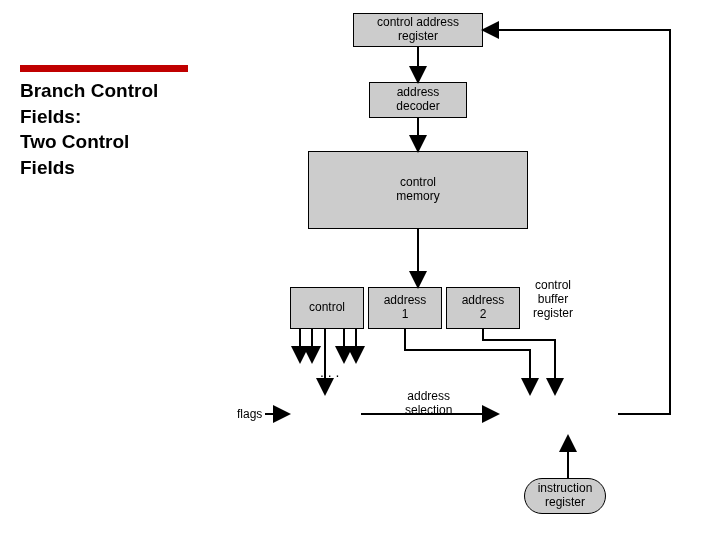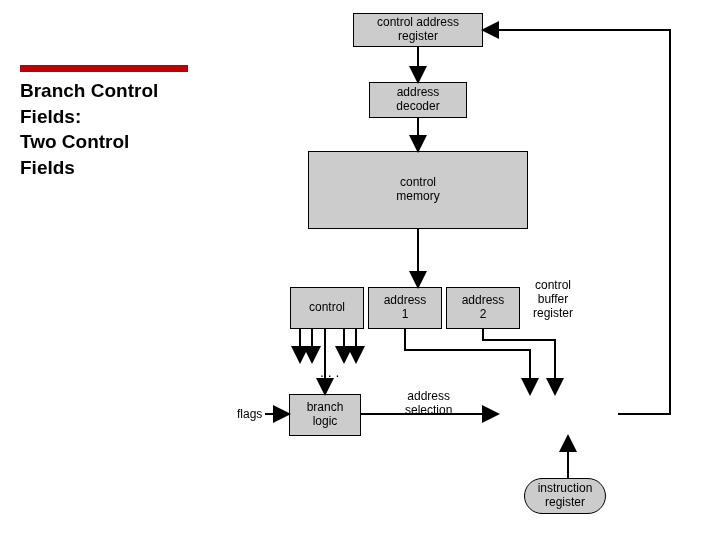--- a/index.html
+++ b/index.html
@@ -100,23 +100,20 @@
   <div class="box" style="left:446px; top:287px; width:74px; height:42px;">
     <span>address<br>2</span>
   </div>
 
   <div class="label" style="left:533px; top:279px;">
     <span>control<br>buffer<br>register</span>
   </div>
 
   <div class="label" style="left:320px; top:364px; font-size:14px;">. . .</div>
 
-  <div class="box" style="left:289px; top:394px; width:72px; height:42px;">
-    <span>branch<br>logic</span>
-  </div>
 
   <div class="label" style="left:237px; top:408px;">flags</div>
 
   <div class="label" style="left:405px; top:390px; text-align:center;">
     <span>address<br>selection</span>
   </div>
 
 
   <div class="box" style="left:524px; top:478px; width:82px; height:36px;border-radius:18px;">
     <span>instruction<br>register</span>

